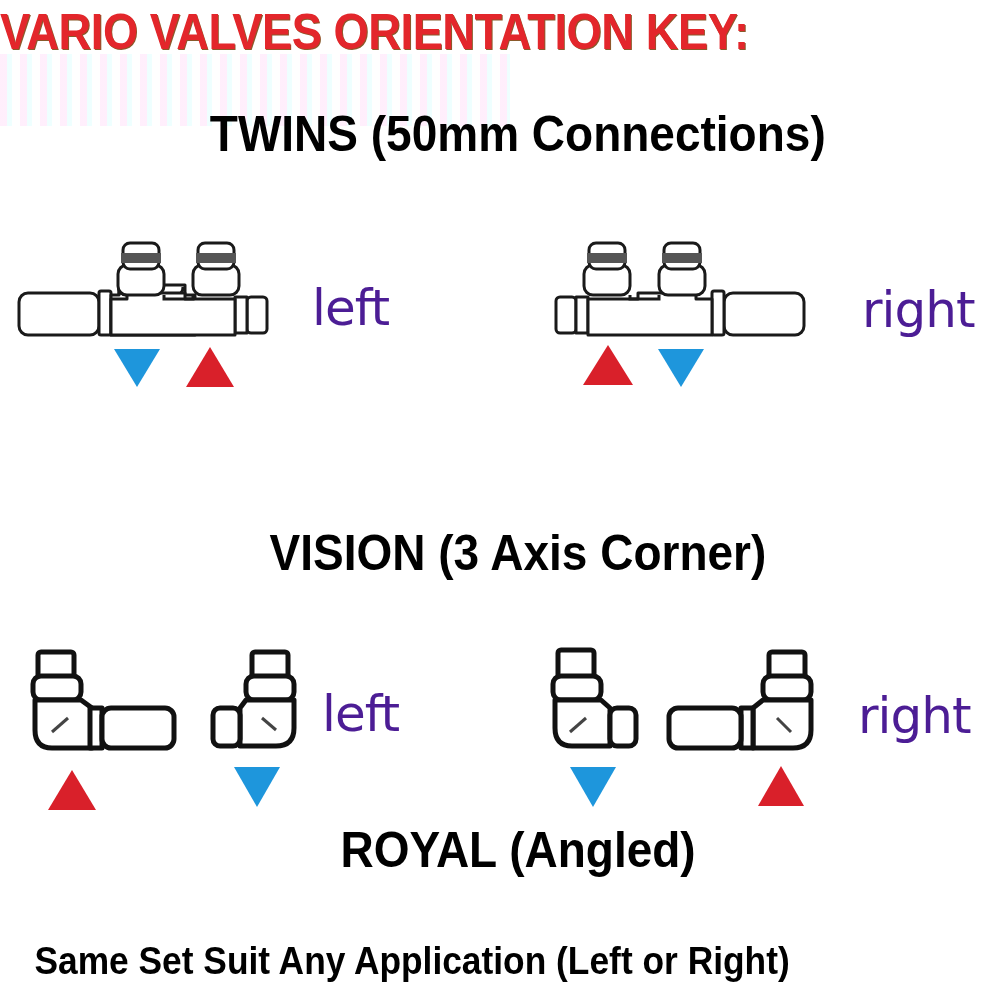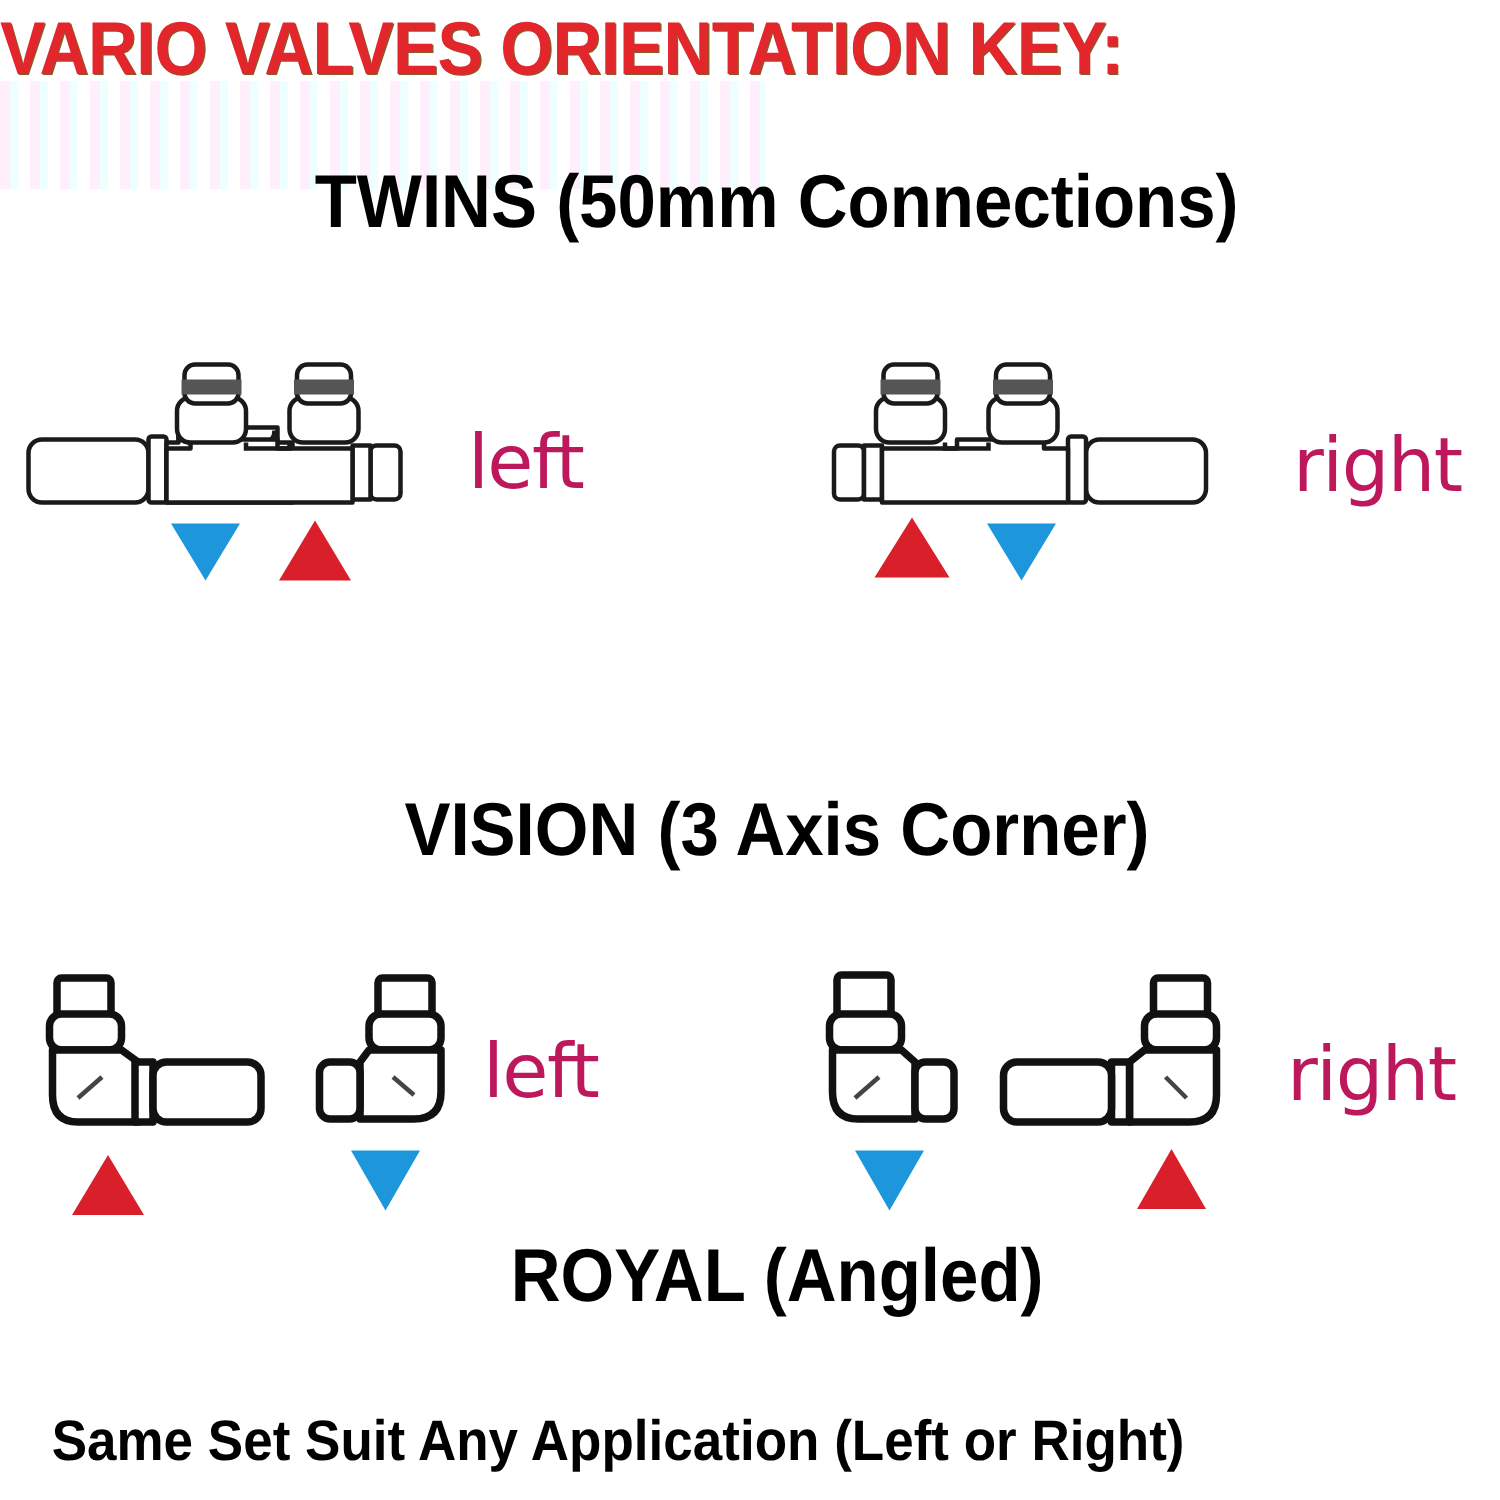--- a/index.html
+++ b/index.html
@@ -26,21 +26,21 @@
     padding-left: 18px;
   }
   .section-title span { display: inline-block; transform: scaleX(0.92); }
   .subtitle {
     left: 0; top: 936px; width: 824px; text-align: center;
     font-weight: bold; font-size: 38px; line-height: 50px; color: #000;
     white-space: nowrap;
   }
   .subtitle span { display: inline-block; transform: scaleX(0.93); }
   .side-label {
-    font-family: "DejaVu Sans", sans-serif; font-size: 50px; color: #be185d;
+    font-family: "DejaVu Sans", sans-serif; font-size: 50px; color: #4c1d95;
     line-height: 60px; white-space: nowrap; letter-spacing: -1px;
   }
   svg.valve { position: absolute; overflow: visible; }
 </style>
 </head>
 <body>
 
 <div class="abs title">VARIO VALVES ORIENTATION KEY:</div>
 <div class="abs ghost"></div>
 

